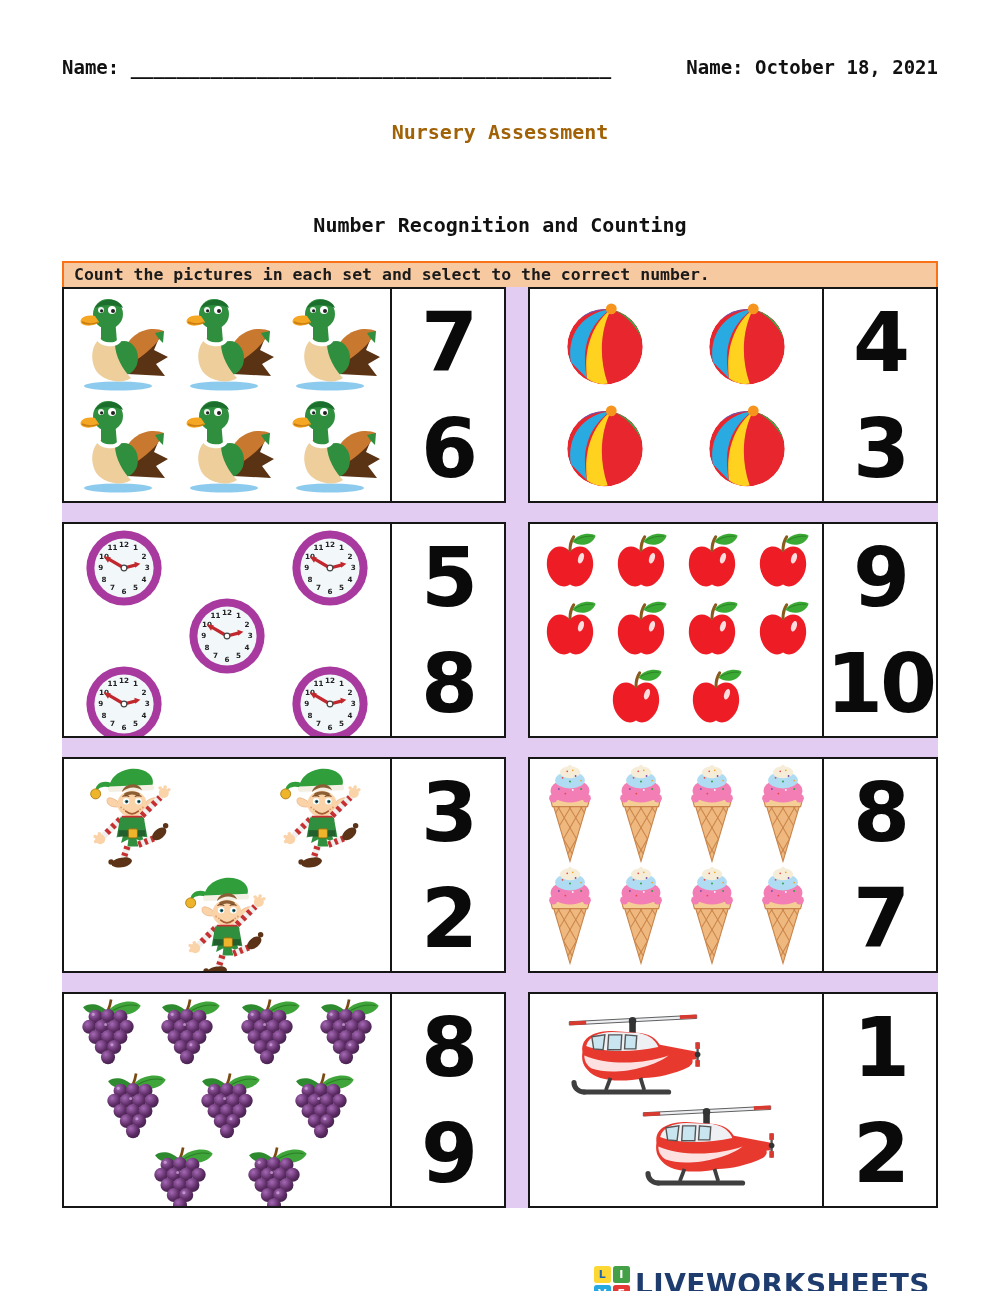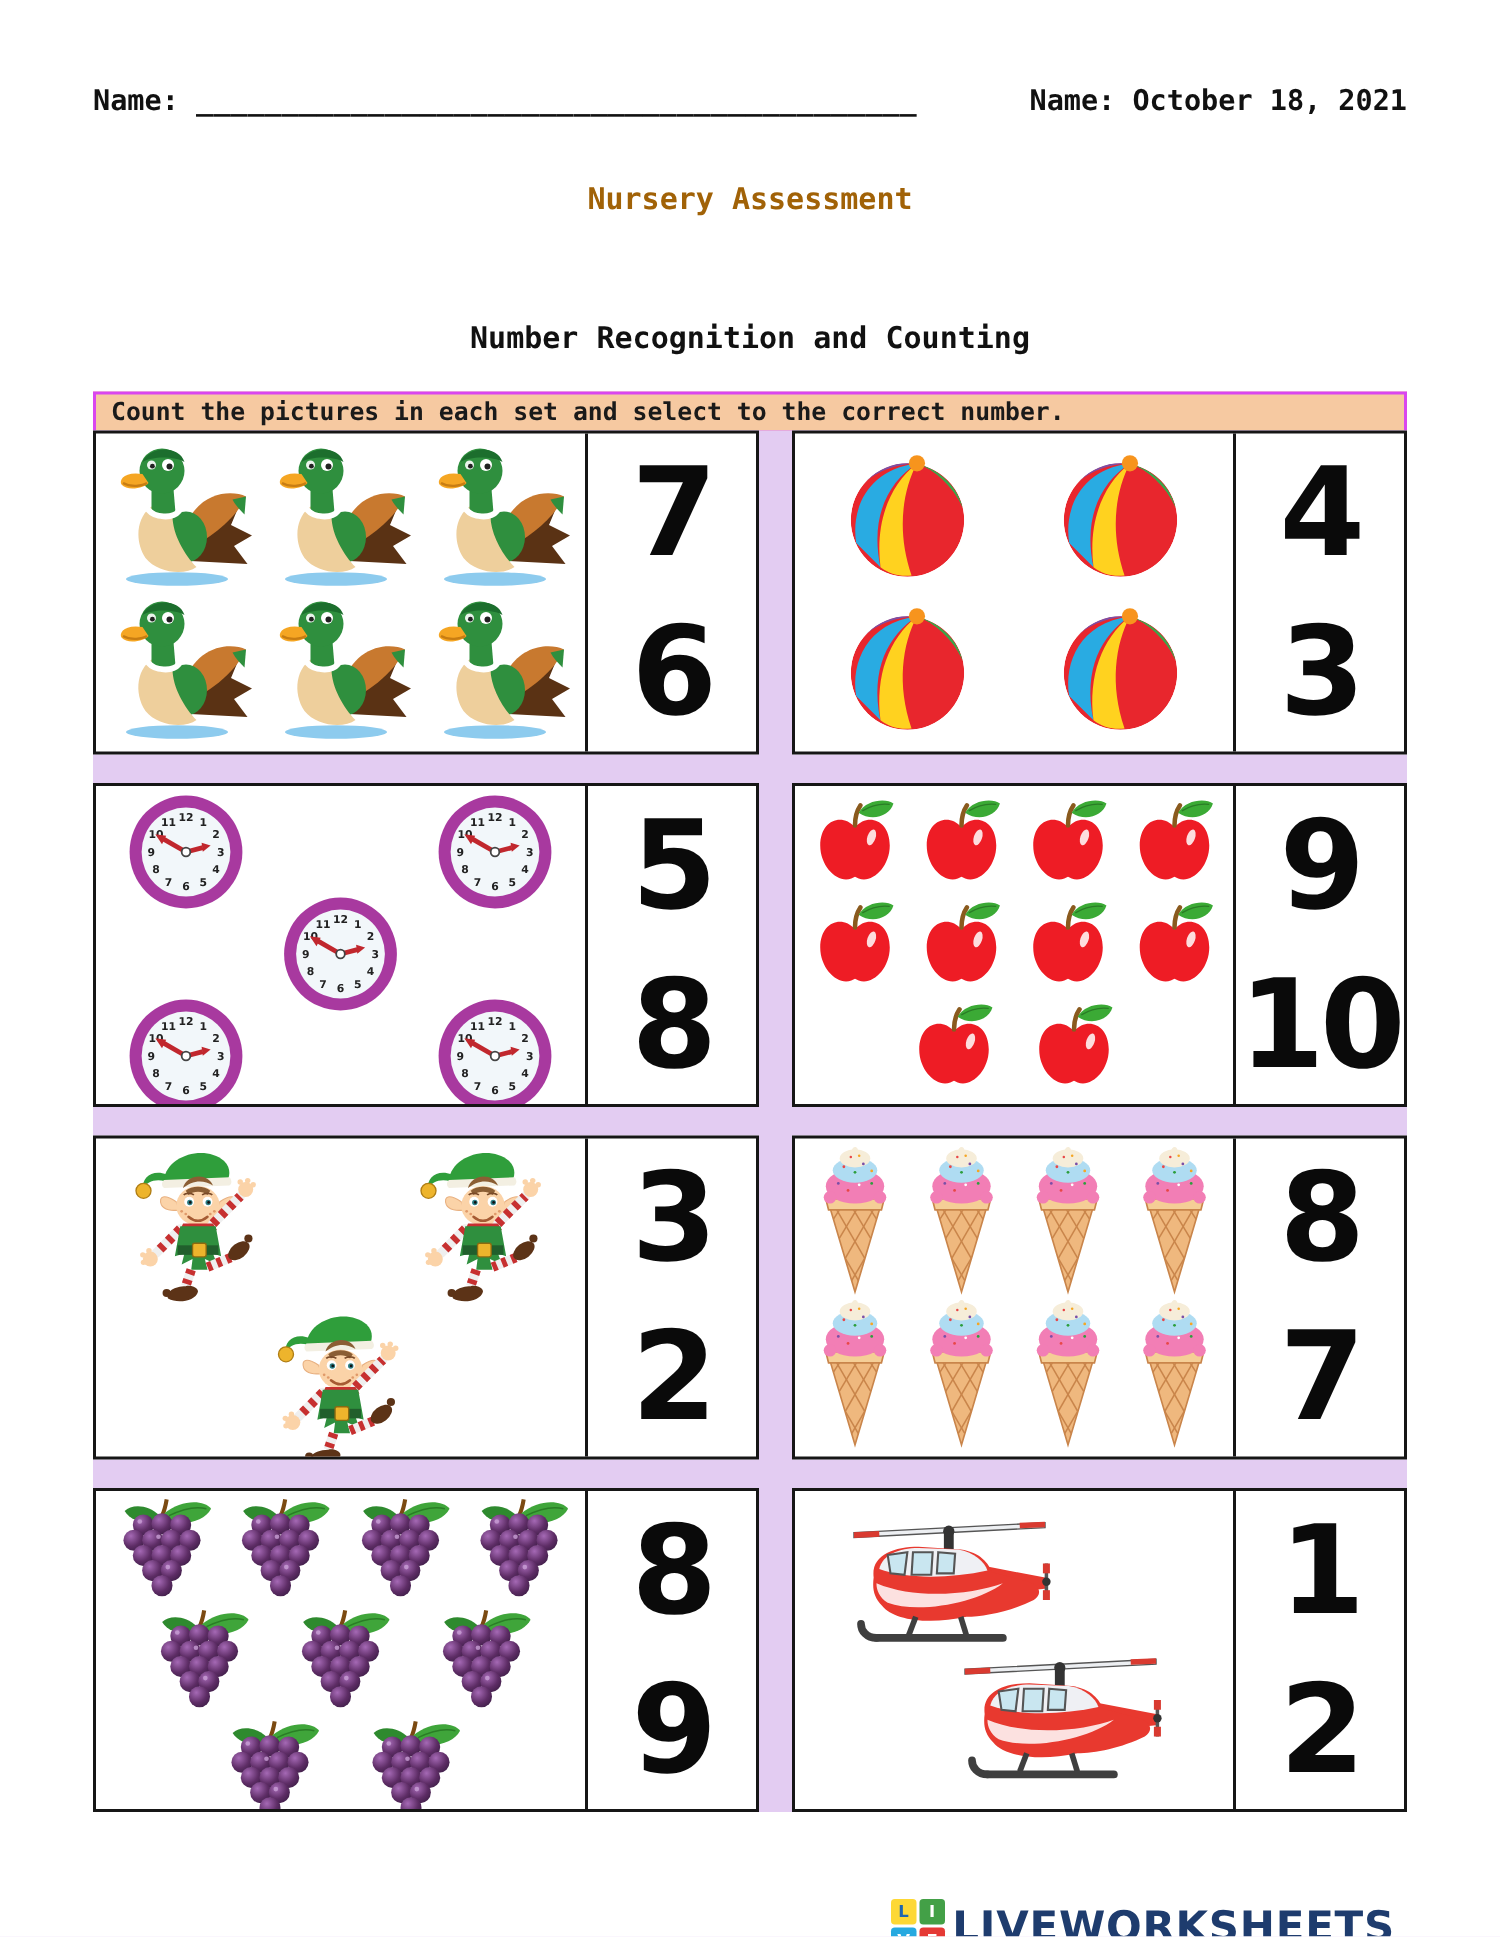--- a/index.html
+++ b/index.html
@@ -11,21 +11,21 @@
   .header-row{display:flex;justify-content:space-between;align-items:flex-end;
               font-weight:bold;font-size:19px;color:#111;}
   .name-block{white-space:nowrap;}
   .name-line{letter-spacing:0px;}
   .date-block{white-space:nowrap;}
 
   .title{ text-align:center;font-weight:bold;font-size:20px;color:#a16207;margin-top:42px;}
   .subtitle{text-align:center;font-weight:bold;font-size:20px;color:#111;margin-top:69px;}
 
   
-  .instruction-bar{margin-top:24px;background:#F6C9A1;border:2px solid #d946ef;
+  .instruction-bar{margin-top:24px;background:#F6C9A1;border:2px solid #f97316;
                    box-sizing:border-box;padding:2px 10px 3px 10px;
                    font-weight:bold;font-size:16.5px;color:#1a1a1a;}
 
   
   .grid{display:flex;flex-direction:column;gap:19px;background:#E3CCF2;margin-top:-2px;}
   .grid-row{display:flex;gap:22px;height:216px;}
   .cell{background:#ffffff;border:2px solid #161616;box-sizing:border-box;display:flex;}
   .cell-left{width:444px;}
   .cell-right{width:410px;}
   .pictures{flex:1;display:flex;flex-direction:column;justify-content:space-around;

